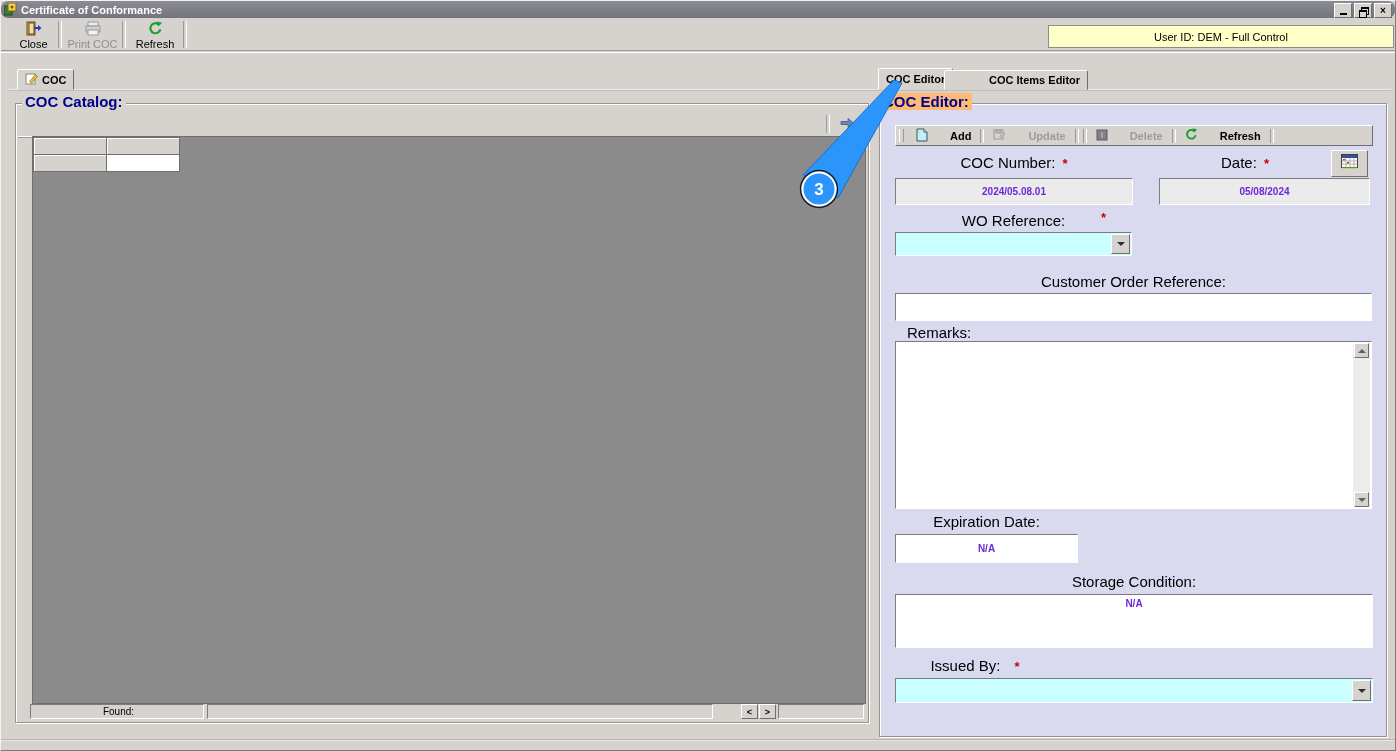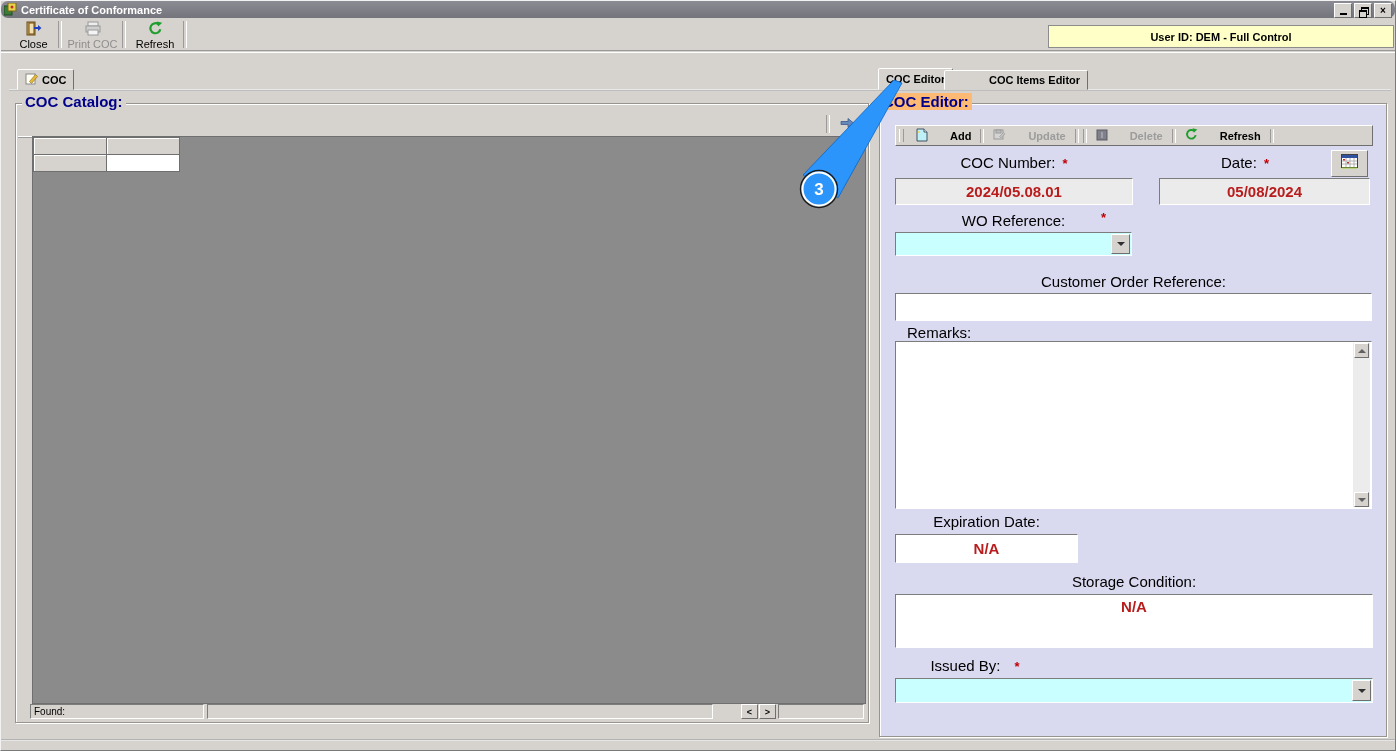--- a/index.html
+++ b/index.html
@@ -20,52 +20,52 @@
   .min-glyph{display:block;width:7px;height:2px;background:#000;margin-top:7px;}
   .restore-glyph{position:relative;width:9px;height:8px;}
   .restore-glyph:before{content:"";position:absolute;left:2px;top:0;width:6px;height:5px;border:1px solid #000;border-top-width:2px;}
   .restore-glyph:after{content:"";position:absolute;left:0;top:3px;width:6px;height:5px;border:1px solid #000;border-top-width:2px;background:#d6d3ce;}
   
   #toolbar{left:0;top:17px;width:100%;height:34px;background:#d6d3ce;border-bottom:1px solid #ffffff;}
   #toolbar:after{content:"";position:absolute;left:0;bottom:1px;width:100%;height:1px;background:#9a9a9a;}
   .tbtn{position:absolute;top:2px;height:29px;display:flex;flex-direction:column;align-items:center;justify-content:space-between;padding:1px 2px;font-size:11px;color:#000;}
   .tbtn.disabled{color:#8e8e8e;}
   .tbsep{position:absolute;top:3px;height:27px;width:2px;border-left:1px solid #9a9a9a;border-right:1px solid #ffffff;}
-  #userbanner{left:1047px;top:24px;width:344px;height:21px;background:#ffffc8;border:1px solid #8c8c8c;display:flex;align-items:center;justify-content:center;font-size:11px;font-weight:bold;color:#000;}
+  #userbanner{left:1047px;top:24px;width:344px;height:21px;background:#ffffc8;border:1px solid #8c8c8c;display:flex;align-items:center;justify-content:center;font-size:11px;font-weight:normal;color:#000;}
   
   .tabline{left:8px;top:88px;width:1382px;height:2px;background:linear-gradient(180deg,#ffffff,#a8a8a8);}
   .tab{position:absolute;display:flex;align-items:center;gap:4px;padding:0 7px;font-size:11px;font-weight:bold;color:#000;background:#d6d3ce;
        border:1px solid;border-color:#ffffff #6f6f6f transparent #ffffff;border-radius:2px 2px 0 0;box-sizing:border-box;}
   
   .legend{position:absolute;top:-11px;padding:0 3px;font-size:15px;font-weight:bold;color:#00008b;white-space:nowrap;}
   #catalogbox{left:14px;top:102px;width:852px;height:618px;background:#d6d3ce;}
   #editorbox{left:878px;top:102px;width:506px;height:632px;background:#d9d9f0;}
   
   .cat-strip{position:absolute;left:2px;top:8px;right:2px;height:24px;border-bottom:1px solid #ffffff;}
   .cat-strip:before{content:"";position:absolute;left:0;bottom:-2px;width:100%;height:1px;background:#9a9a9a;}
   .cat-arrow-btn{position:absolute;right:6px;top:3px;width:26px;height:18px;display:flex;align-items:center;justify-content:center;}
   .cat-arrow-sep{position:absolute;right:36px;top:3px;height:18px;width:2px;border-left:1px solid #9a9a9a;border-right:1px solid #ffffff;}
   .cat-grid-area{position:absolute;left:16px;top:32px;width:832px;height:566px;background:#8b8b8b;border:1px solid #6f6f6f;}
   .grid-table{position:absolute;left:0;top:0;border-collapse:collapse;}
   .grid-table td{width:72px;height:16px;padding:0;border:1px solid #6f6f6f;background:#d6d3ce;box-shadow:inset 1px 1px 0 #ffffff;}
   .grid-table td.cell-white{background:#ffffff;box-shadow:none;}
   .statusrow{position:absolute;top:600px;height:15px;font-size:10px;color:#000;}
-  .statuspanel{position:absolute;height:15px;box-sizing:border-box;display:flex;align-items:center;padding-left:3px;}
+  .statuspanel{position:absolute;height:15px;box-sizing:border-box;display:flex;align-items:center;padding-left:3px;justify-content:center;}
   .pagerbtn{position:absolute;width:17px;height:15px;display:flex;align-items:center;justify-content:center;font-size:9px;font-weight:bold;box-sizing:border-box;}
   
   .ed-toolbar{position:absolute;left:15px;top:21px;width:478px;height:21px;background:#d6d3ce;border:1px solid;border-color:#ffffff #6f6f6f #6f6f6f #ffffff;
               display:flex;align-items:center;font-size:11px;font-weight:bold;box-sizing:border-box;}
   .ed-grip{width:3px;height:13px;border-left:1px solid #ffffff;border-right:1px solid #9a9a9a;margin:0 5px 0 3px;}
   .ed-btn{display:flex;align-items:center;gap:22px;padding:1px 7px;color:#000;}
   .ed-btn.disabled{color:#9c9c9c;}
   .ed-sep{width:2px;height:14px;border-left:1px solid #9a9a9a;border-right:1px solid #ffffff;margin:0 2px;}
   .flabel{position:absolute;font-size:15px;color:#000;text-align:center;white-space:nowrap;}
   .req{color:#c00000;font-size:13px;font-weight:bold;margin-left:7px;}
   .dispfield{position:absolute;box-sizing:border-box;border:1px solid;border-color:#7c7c7c #ffffff #ffffff #7c7c7c;background:#ebebeb;
-             font-size:15px;font-weight:bold;color:#b91c1c;text-align:center;}
+             font-size:10px;font-weight:bold;color:#6d28d9;text-align:center;}
   .whitefield{background:#ffffff;}
   .combo{position:absolute;box-sizing:border-box;border:1px solid;border-color:#7c7c7c #ffffff #ffffff #7c7c7c;background:#c9ffff;}
   .combo .val{position:absolute;left:3px;top:2px;right:20px;font-size:12px;color:#000;overflow:hidden;white-space:nowrap;}
   .combo-btn{position:absolute;right:1px;top:1px;bottom:1px;width:17px;display:flex;align-items:center;justify-content:center;}
   .tri-down{width:0;height:0;border-left:4px solid transparent;border-right:4px solid transparent;border-top:4px solid #303030;}
   .tri-up{width:0;height:0;border-left:4px solid transparent;border-right:4px solid transparent;border-bottom:4px solid #606060;}
   .tri-dn-sm{width:0;height:0;border-left:4px solid transparent;border-right:4px solid transparent;border-top:4px solid #606060;}
   .scrollcol{position:absolute;right:1px;top:1px;bottom:1px;width:17px;background:#ececec;}
   .scrollbtn{position:absolute;left:1px;width:15px;height:15px;display:flex;align-items:center;justify-content:center;box-sizing:border-box;}
   #callout{left:770px;top:66px;width:160px;height:150px;pointer-events:none;z-index:50;}

